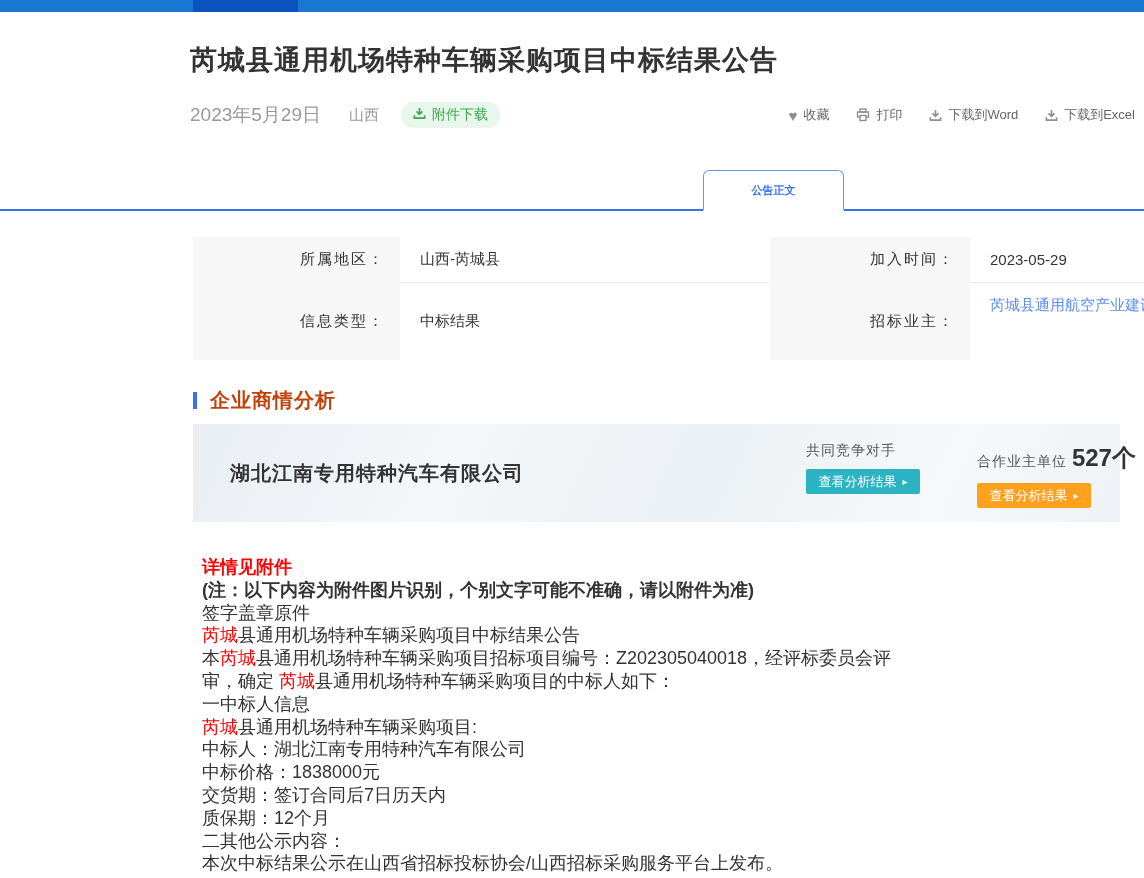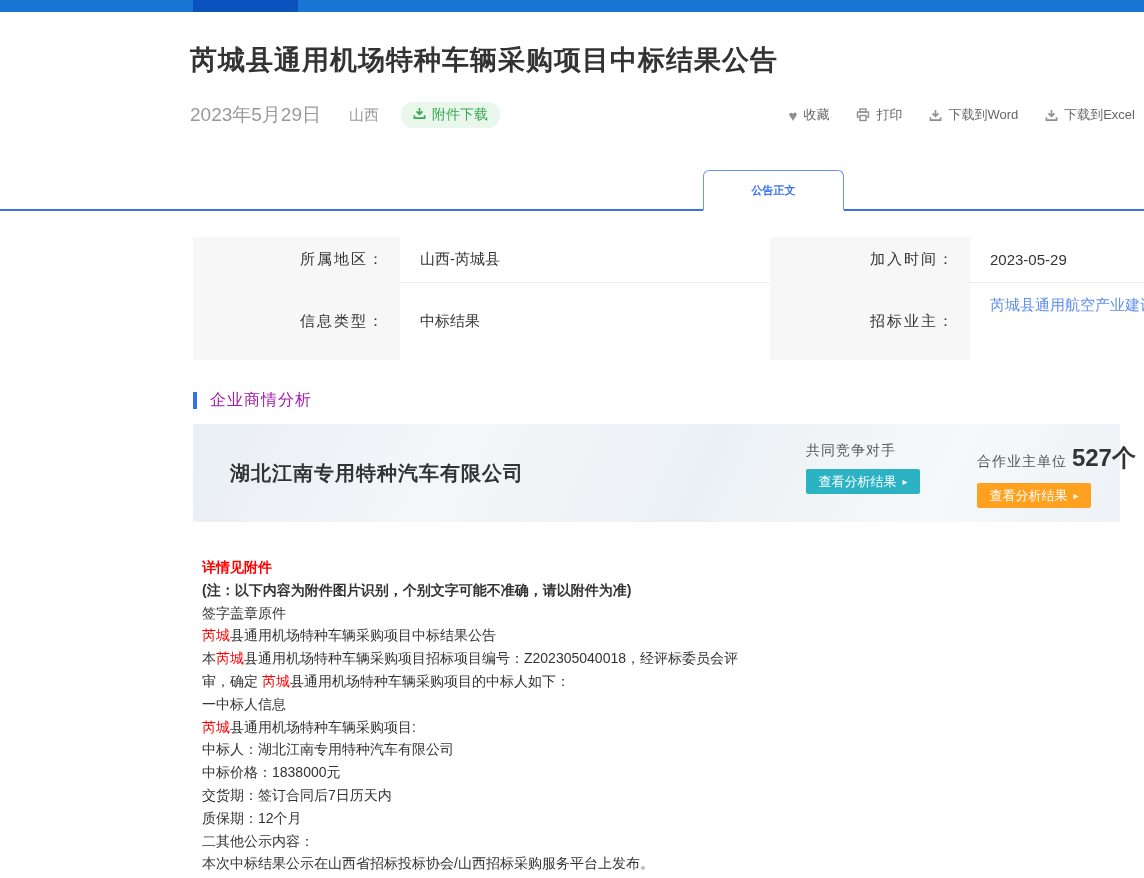--- a/index.html
+++ b/index.html
@@ -36,40 +36,40 @@
   .cell { display:flex; align-items:center; font-size:15px; }
   .cell.label { background:#f7f7f7; justify-content:flex-end; padding-right:15px; letter-spacing:2px; color:#333; }
   .cell.value { padding-left:20px; white-space:nowrap; }
   .cell.value.r2 { border-top:1px solid #ededed; }
   .cell.value.top { align-items:flex-start; padding-top:13px; }
   .cell .link { color:#5f8ef2; cursor:pointer; }
 
   
   .section-header { margin-left:193px; margin-top:30px; height:20px; display:flex; align-items:center; }
   .section-bar { width:4px; height:17px; background:#3472f0; margin-right:13px; }
-  .section-title { font-size:16px; font-weight:normal; color:#a21caf; letter-spacing:1px; }
+  .section-title { font-size:20px; font-weight:bold; color:#c2410c; letter-spacing:1px; }
 
   
   .company-card { position:relative; margin-left:193px; margin-top:14px; width:927px; height:98px;
     background:linear-gradient(115deg,#e9eef3 0%,#f4f7fa 28%,#ebf0f4 55%,#f6f9fb 80%,#eef2f6 100%); }
   .company-name { position:absolute; left:37px; top:0; height:98px; display:flex; align-items:center;
     font-size:20px; font-weight:bold; color:#333; letter-spacing:1px; }
   .stat-col { position:absolute; top:0; }
   .stat-col.competitor { left:613px; }
   .stat-col.partner { left:784px; }
   .stat-label { margin-top:18px; font-size:14px; color:#555; letter-spacing:1px; white-space:nowrap; }
   .stat-count { font-size:24px; font-weight:bold; color:#333; letter-spacing:0; }
   .view-btn { margin-top:9px; width:114px; height:25px; border:none; border-radius:2px; color:#fff;
     font-size:13px; display:flex; align-items:center; justify-content:center; gap:6px; cursor:pointer; }
   .view-btn .arrow { font-size:10px; line-height:1; }
   .view-btn.teal { background:#2bb2c3; }
   .view-btn.orange { background:#ffa01e; }
 
   
-  .article { margin-left:202px; margin-top:34px; font-size:14px; color:#333; }
+  .article { margin-left:202px; margin-top:34px; font-size:18px; color:#333; }
   .article-line { line-height:22.8px; white-space:pre-wrap; }
   .article-line.bold { font-weight:bold; }
   .article-line .red { color:#ff0000; }
 </style>
 </head>
 <body>
 
 <div class="topbar">
   <div class="nav-active"></div>
 </div>

